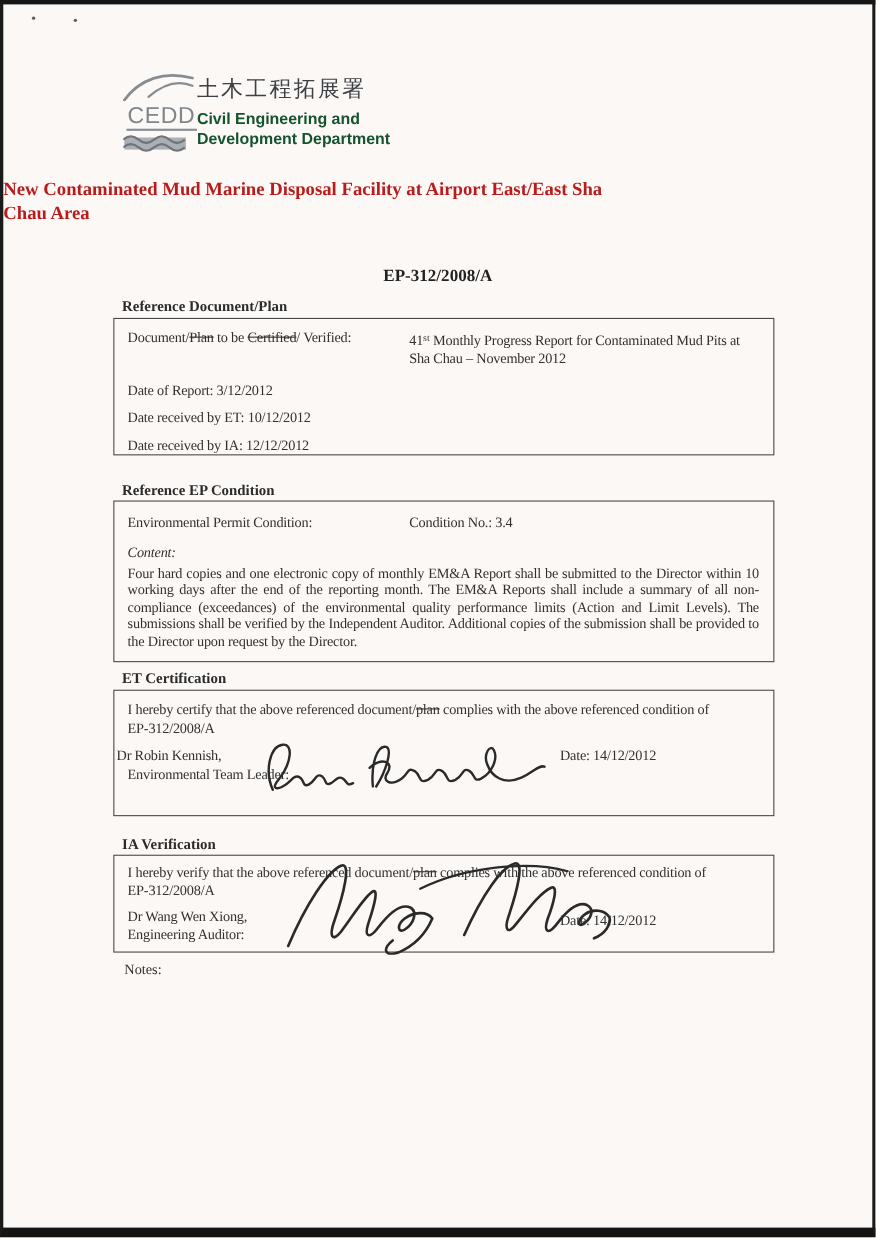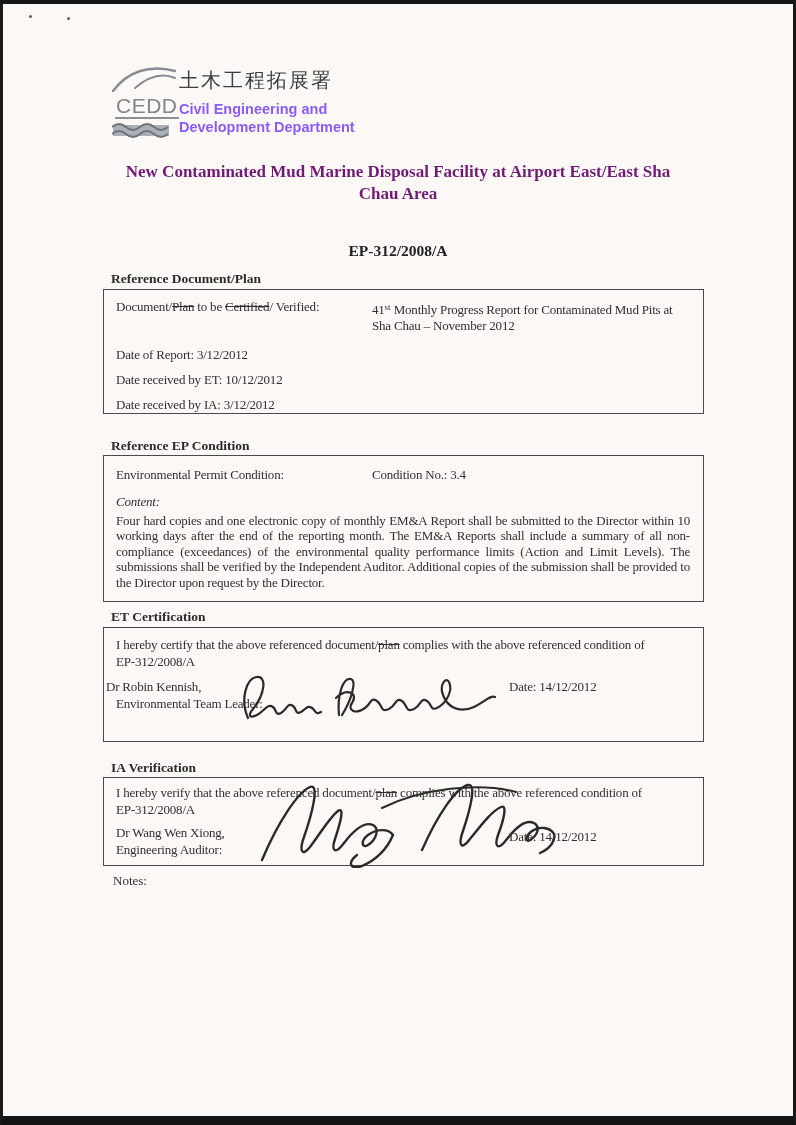--- a/index.html
+++ b/index.html
@@ -25,25 +25,25 @@
   .logo{left:112px;top:58px;width:300px;height:80px;}
   .cedd-acronym{
     left:0;top:33px;
     font-family:"Liberation Sans","DejaVu Sans",sans-serif;
     font-size:21px;font-weight:500;letter-spacing:.5px;
     color:#7f868c;border-bottom:2px solid #8a9096;padding:0 1px 1px 1px;line-height:21px;
   }
   .cn-name{left:64px;top:5px;font-size:20px;letter-spacing:2px;color:#3c4146;
     font-family:"Liberation Sans","DejaVu Sans",sans-serif;}
   .en-name{left:64px;font-family:"Liberation Sans","DejaVu Sans",sans-serif;
-    font-size:14.5px;font-weight:bold;color:#8b5cf6;line-height:18px;}
+    font-size:14.5px;font-weight:bold;color:#14532d;line-height:18px;}
   .en1{top:38px;} .en2{top:56px;}
 
   
-  .doc-title{left:0;top:158px;width:100%;text-align:center;font-size:17px;font-weight:bold;color:#701a75;}
+  .doc-title{left:0;top:158px;width:100%;text-align:left;font-size:17px;font-weight:bold;color:#b91c1c;}
   .doc-title2{top:180px;}
   .doc-sub{left:0;top:219px;width:100%;text-align:center;font-size:15.5px;font-weight:bold;color:#222;}
   .doc-sub2{top:238px;}
 
   
   .sec-h{font-size:13.5px;font-weight:bold;color:#2b2b2b;white-space:nowrap;}
   .h1{left:108px;top:267px;} .h2{left:108px;top:434px;}
   .h3{left:108px;top:605px;} .h4{left:108px;top:756px;}
 
   
@@ -93,21 +93,21 @@
   <div class="abs doc-sub doc-sub2">EP-312/2008/A</div>
 
   <div class="abs sec-h h1">Reference Document/Plan</div>
   <div class="abs box box1">
     <div class="abs t" style="left:12px;top:9px;"><span>Document/</span><span class="struck">Plan</span><span> to be </span><span class="struck">Certified</span><span>/  Verified:</span>
     </div>
     <div class="abs t wrap" style="left:268px;top:9px;width:320px;"><span>41</span><span class="sup">st</span><span> Monthly Progress Report for Contaminated Mud Pits at Sha Chau – November 2012</span>
     </div>
     <div class="abs t" style="left:12px;top:57px;">Date of Report: 3/12/2012</div>
     <div class="abs t" style="left:12px;top:82px;">Date received by ET: 10/12/2012</div>
-    <div class="abs t" style="left:12px;top:107px;">Date received by IA: 3/12/2012</div>
+    <div class="abs t" style="left:12px;top:107px;">Date received by IA: 12/12/2012</div>
   </div>
 
   <div class="abs sec-h h2">Reference EP Condition</div>
   <div class="abs box box2">
     <div class="abs t" style="left:12px;top:11px;">Environmental Permit Condition:</div>
     <div class="abs t" style="left:268px;top:11px;">Condition No.:  3.4</div>
     <div class="abs t italic" style="left:12px;top:38px;">Content:</div>
     <div class="abs t just" style="left:12px;top:57px;width:574px;">Four hard copies and one electronic copy of monthly EM&amp;A Report shall be submitted to the Director within 10 working days after the end of the reporting month.  The EM&amp;A Reports shall include a summary of all non-compliance (exceedances) of the environmental quality performance limits (Action and Limit Levels).  The submissions shall be verified by the Independent Auditor.  Additional copies of the submission shall be provided to the Director upon request by the Director.</div>
   </div>
 

